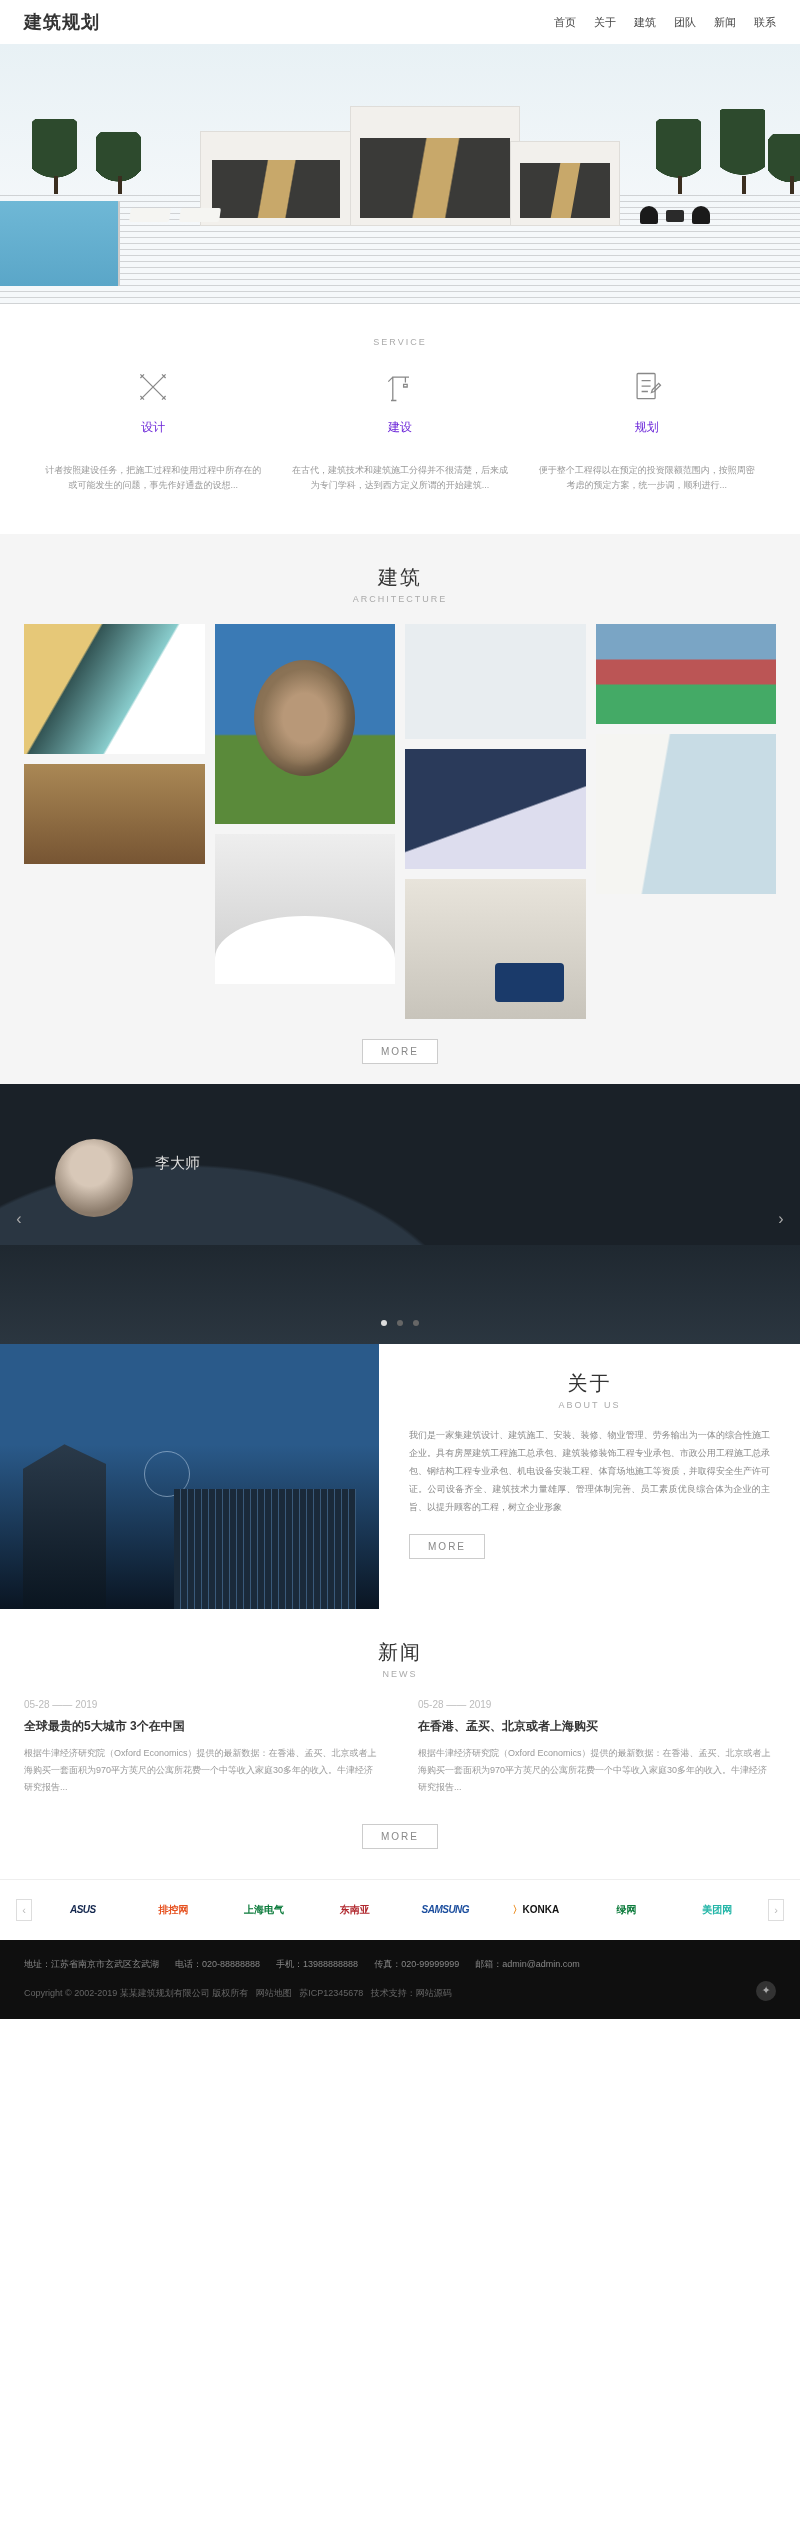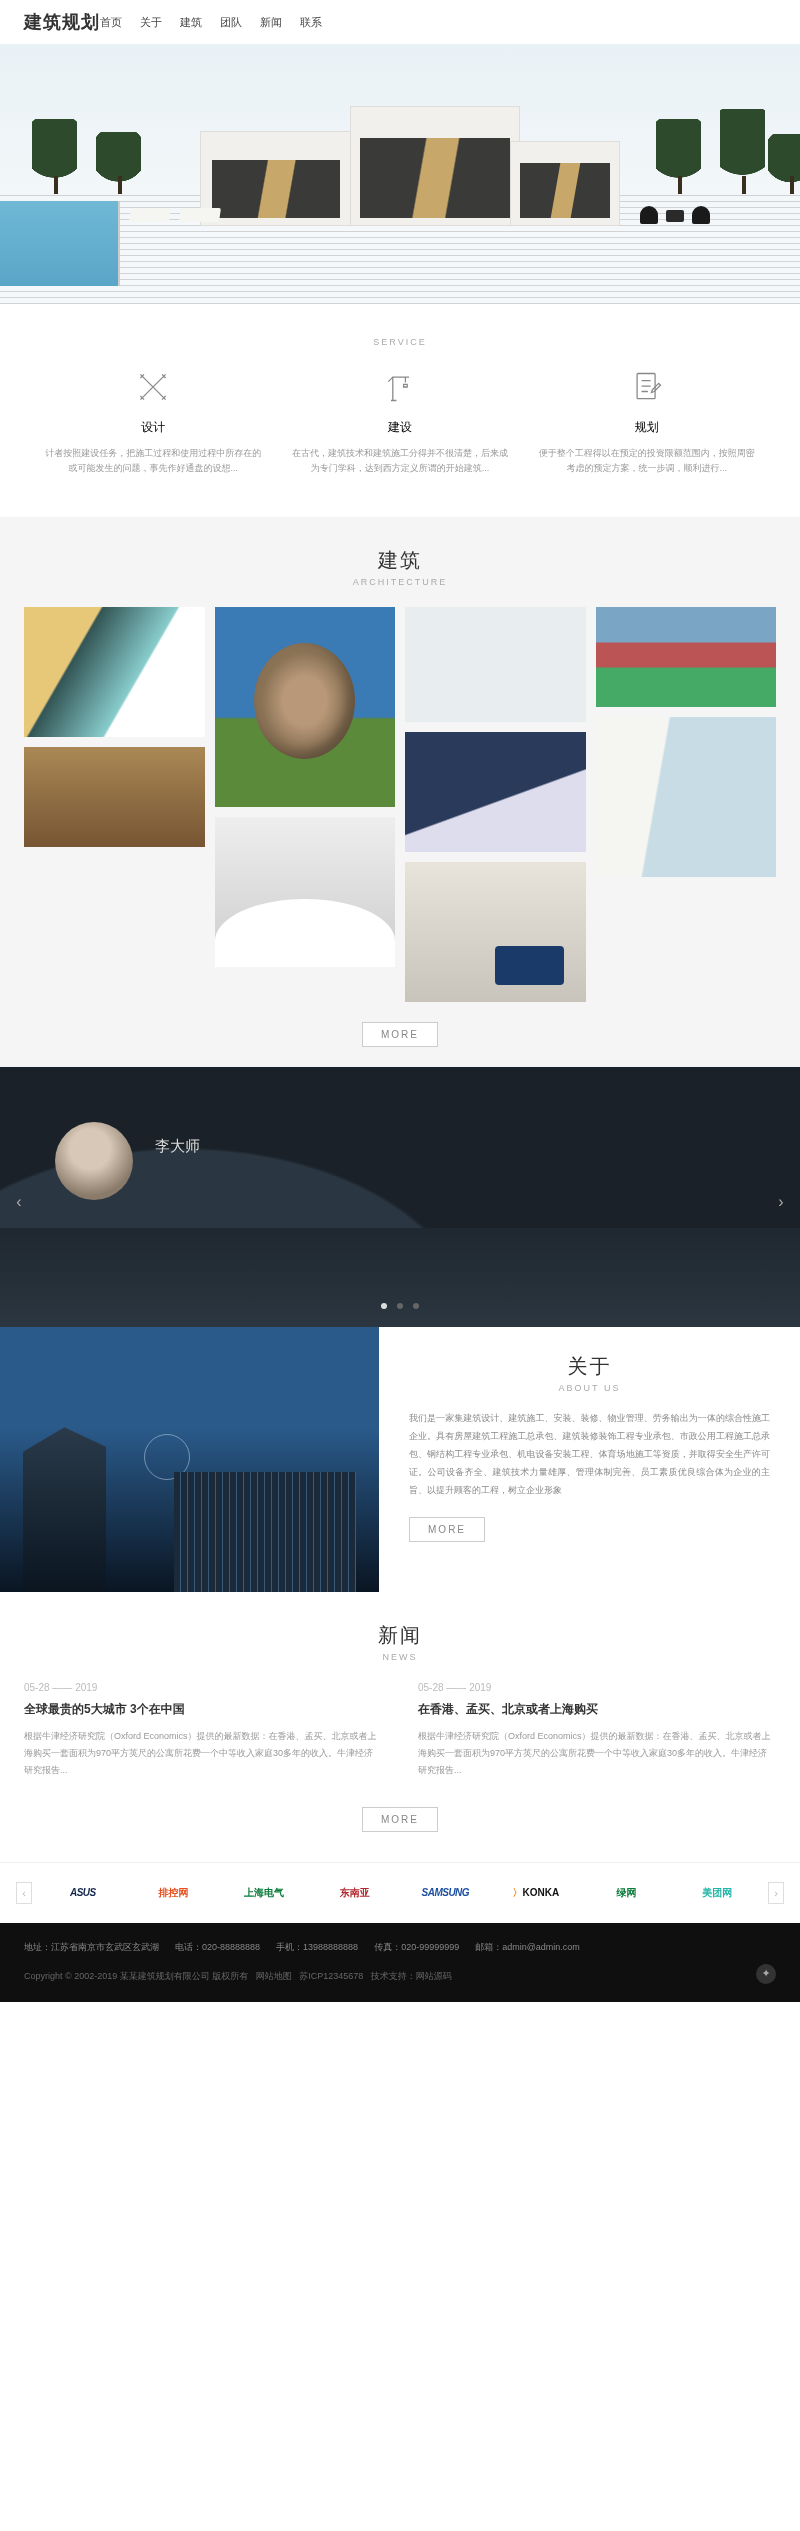--- a/index.html
+++ b/index.html
@@ -1,20 +1,20 @@
 <!DOCTYPE html>
 <html><head>
 <meta charset="utf-8">
 <style>
 *{margin:0;padding:0;box-sizing:border-box}
 body{font-family:"Microsoft YaHei",Arial,sans-serif;color:#333;background:#fff;width:800px}
 a{text-decoration:none;color:inherit}
 
 
-.hdr{display:flex;align-items:center;padding:10px 24px;background:#fff;position:relative;z-index:10}
+.hdr{display:flex;justify-content:space-between;align-items:center;padding:10px 24px;background:#fff;position:relative;z-index:10}
 .logo{font-size:18px;font-weight:900;letter-spacing:1px}
 .nav{display:flex;gap:18px;font-size:11px}
 .nav span{cursor:pointer;color:#444}
 
 
 .hero{height:260px;position:relative;overflow:hidden}
 .sky{position:absolute;inset:0;background:linear-gradient(#e8f1f5 0%,#f5f8fa 70%)}
 .trees{position:absolute;bottom:110px;left:0;right:0;height:80px}
 .tree{position:absolute;bottom:0;width:45px;height:75px;background:radial-gradient(circle at 50% 35%,#2d4a2d 60%,transparent 61%);}
 .tree::after{content:"";position:absolute;bottom:0;left:48%;width:4px;height:18px;background:#3a2e1f}
@@ -40,21 +40,21 @@
 
 .sec-h{text-align:center;padding:30px 0 20px}
 .sec-h .cn{font-size:20px;font-weight:400;letter-spacing:2px}
 .sec-h .en{font-size:9px;color:#aaa;letter-spacing:2px;margin-top:3px}
 
 
 .svcs{display:flex;justify-content:space-around;padding:0 30px 40px}
 .svc{flex:1;text-align:center;padding:0 15px}
 .svc-ic{height:40px;display:flex;align-items:center;justify-content:center;margin-bottom:12px}
 .svc-ic svg{width:36px;height:36px;stroke:#888;fill:none;stroke-width:1.4}
-.svc-t{font-size:12px;margin-bottom:10px;color:#000000}
+.svc-t{font-size:12px;margin-bottom:27px;color:#6d28d9}
 .svc-d{font-size:9px;color:#999;line-height:1.7}
 
 
 .arch{background:#f5f5f5;padding-bottom:20px}
 .gal{padding:0 24px;columns:4;column-gap:10px}
 .gi{break-inside:avoid;margin-bottom:10px;background:#ddd;position:relative;overflow:hidden}
 .gi-a{height:130px;background:linear-gradient(120deg,#e6c878 30%,#355 31%,#8cc 60%,#fff 61%)}
 .gi-b{height:100px;background:linear-gradient(#a85,#753)}
 .gi-c{height:200px;background:linear-gradient(#3a7ab5 55%,#5a8a3a 56%)}
 .gi-c::after{content:"";position:absolute;left:22%;top:18%;width:56%;height:58%;background:radial-gradient(ellipse at 50% 50%,#b89878 30%,#8a7255 60%);border-radius:50%;box-shadow:inset -6px -6px 12px rgba(0,0,0,.3)}

